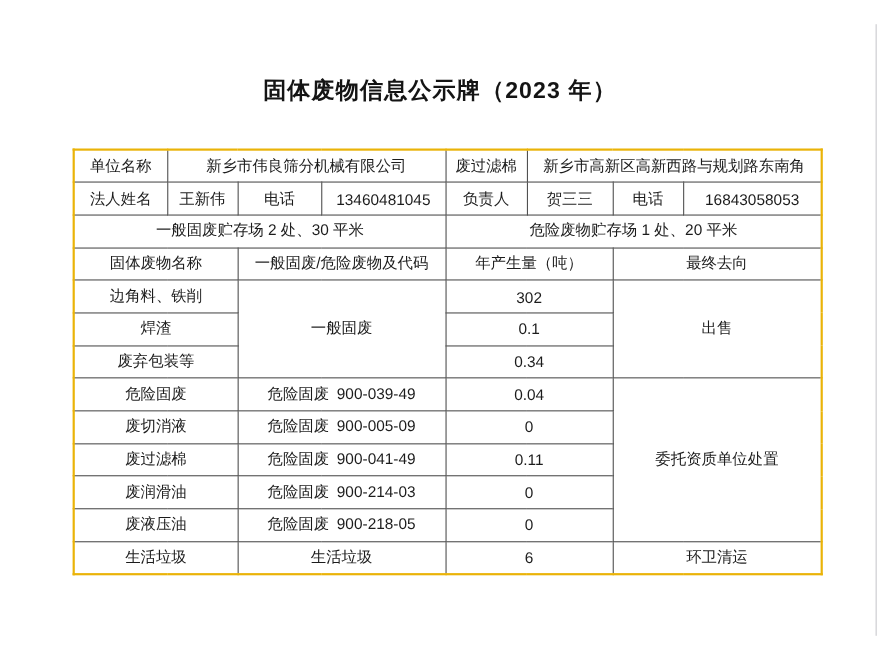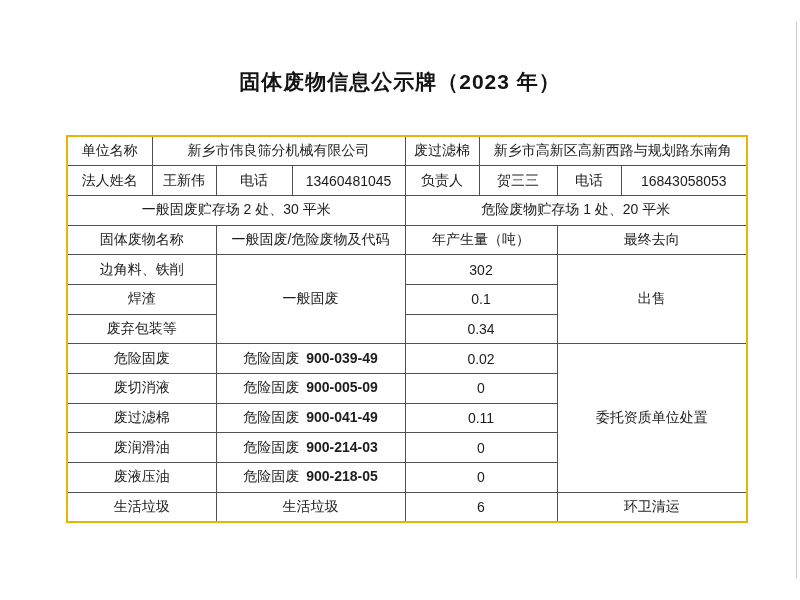--- a/index.html
+++ b/index.html
@@ -21,21 +21,21 @@
     border:2px solid #eab308;
   }
   table.board tr { height:29.7px; }
   table.board td {
     border:1.5px solid #515151;
     text-align:center; vertical-align:middle;
     font-size:14px; color:#1c1c1c;
     padding:0 2px; overflow:hidden; white-space:nowrap;
   }
   .num { font-weight:400; }
-  .code { font-weight:700; margin-left:7px; }
+  .code { font-weight:400; margin-left:7px; }
   .blue { color:#4040d8; }
 
   .page-edge {
     position:absolute; left:796px; top:22px;
     width:1px; height:556px; background:#c9c9ce;
   }
 </style>
 </head>
 <body>
 
@@ -97,21 +97,21 @@
       <td colspan="2" class="num">0.1</td>
     </tr>
     <tr>
       <td colspan="2">废弃包装等</td>
       <td colspan="2" class="num">0.34</td>
     </tr>
 
     <tr>
       <td colspan="2">危险固废</td>
       <td colspan="2"><span>危险固废</span><span class="code">900-039-49</span></td>
-      <td colspan="2" class="num">0.02</td>
+      <td colspan="2" class="num">0.04</td>
       <td colspan="2" rowspan="5" class="blue">委托资质单位处置</td>
     </tr>
     <tr>
       <td colspan="2">废切消液</td>
       <td colspan="2"><span>危险固废</span><span class="code">900-005-09</span></td>
       <td colspan="2" class="num">0</td>
     </tr>
     <tr>
       <td colspan="2">废过滤棉</td>
       <td colspan="2"><span>危险固废</span><span class="code">900-041-49</span></td>

